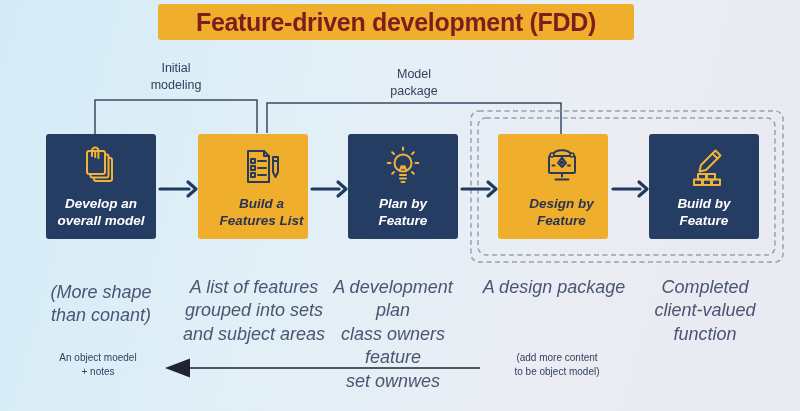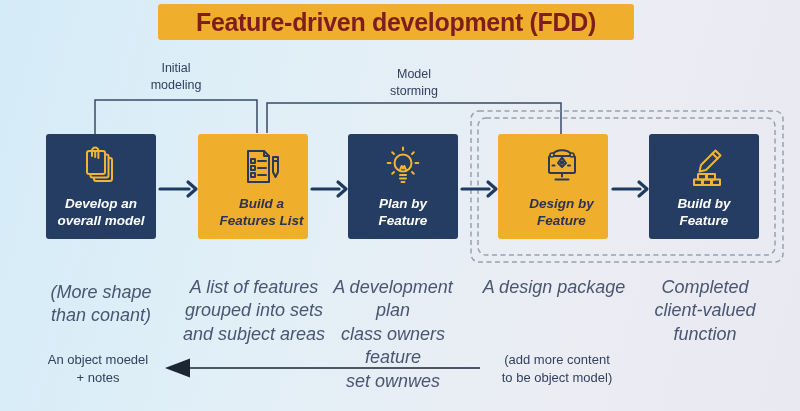--- a/index.html
+++ b/index.html
@@ -18,38 +18,38 @@
     display:flex;flex-direction:column;align-items:center;padding-top:10px;font-style:italic;}
   .box.navy{background:#253c63;}
   .box.yellow{background:#f0ae2d;padding-left:17px;}
   .box .lbl{font-size:13.5px;font-weight:bold;text-align:center;line-height:1.28;margin-top:5px;}
   .box.navy .lbl{color:#ffffff;}
   .box.yellow .lbl{color:#2b3350;}
   #box-1{left:46px;}#box-2{left:198px;}#box-3{left:348px;}#box-4{left:498px;}#box-5{left:649px;}
   .caption{position:absolute;top:276px;width:154px;font-size:18px;color:#4a5571;
     text-align:center;line-height:1.3;font-style:italic;}
   #cap-1{left:24px;top:281px;}#cap-2{left:177px;}#cap-3{left:316px;}#cap-4{left:477px;}#cap-5{left:628px;}
-  .bottom-note{position:absolute;top:351px;width:160px;font-size:13px;color:#33405e;
+  .bottom-note{position:absolute;top:351px;width:160px;font-size:10px;color:#33405e;
     text-align:center;line-height:1.4;}
   #bn-left{left:18px;}
   #bn-right{left:477px;}
 </style>
 </head>
 <body>
 
 <div id="stage">
 
   <div id="banner">
     <span class="t">Feature-driven development (FDD)</span>
   </div>
 
   <div id="note-initial" class="top-note ml">Initial
 modeling</div>
   <div id="note-storming" class="top-note ml">Model
-storming</div>
+package</div>
 
   <svg class="overlay" width="800" height="411" viewBox="0 0 800 411">
     <polyline points="95,134 95,100 257,100 257,133" fill="none" stroke="#3a4a66" stroke-width="1.5"></polyline>
     <polyline points="267,133 267,103 561,103 561,134" fill="none" stroke="#3a4a66" stroke-width="1.5"></polyline>
     <rect x="471" y="111" width="312" height="151" rx="8" fill="none" stroke="#99a1ad" stroke-width="1.5" stroke-dasharray="5 3.5"></rect>
     <rect x="478" y="118" width="297" height="137" rx="8" fill="none" stroke="#99a1ad" stroke-width="1.5" stroke-dasharray="5 3.5"></rect>
 
     <g stroke="#1e3a60" stroke-width="3.2" fill="none" stroke-linecap="round" stroke-linejoin="round">
       <g>
         <line x1="160" y1="189" x2="189" y2="189"></line>

